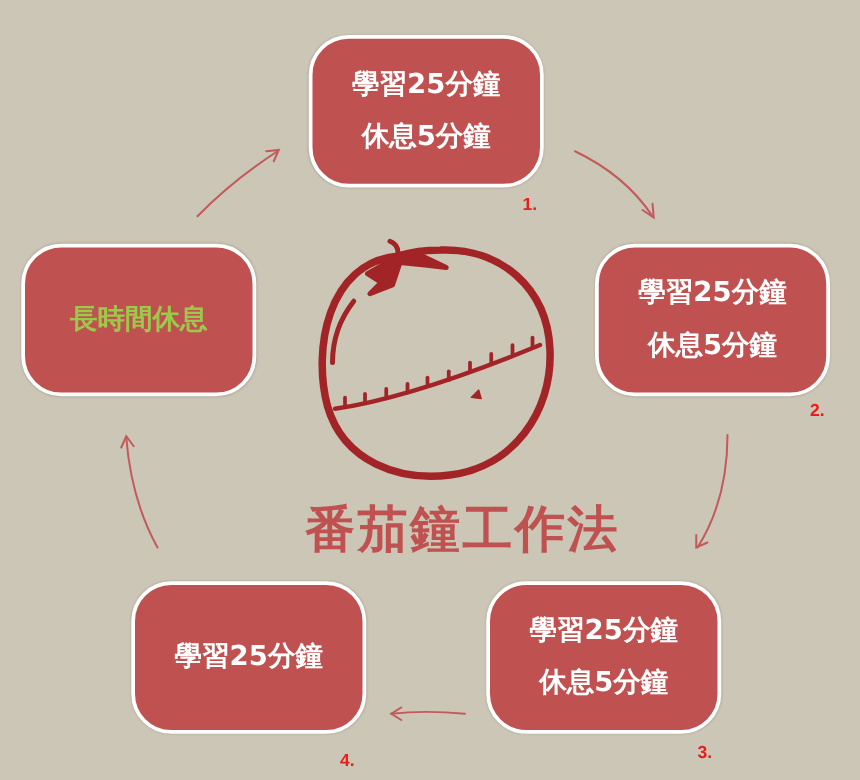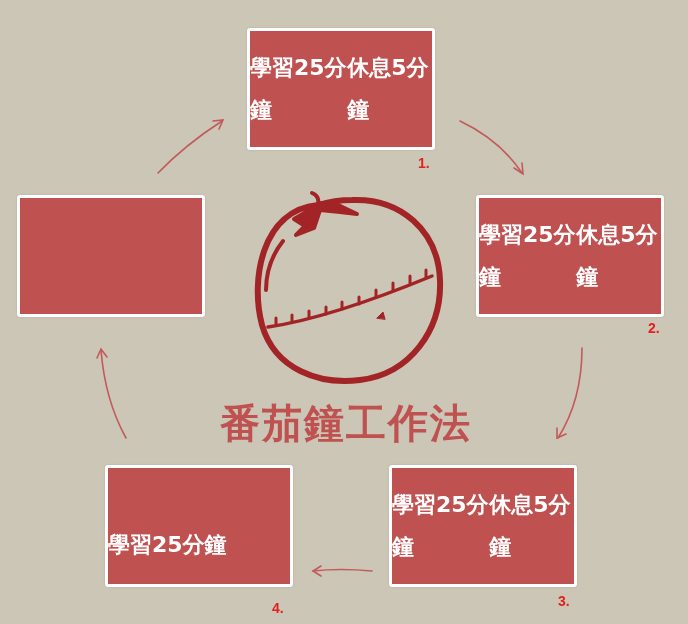--- a/index.html
+++ b/index.html
@@ -5,35 +5,35 @@
   html, body { margin:0; padding:0; }
   body {
     width:688px; height:624px; position:relative; overflow:hidden;
     background:#cbc6b5;
     font-family:"DejaVu Sans","Liberation Sans",sans-serif;
   }
   .box {
     position:absolute;
     background:#bf5150;
     border:3px solid #ffffff;
-    border-radius:3px;
+    border-radius:32px;
     box-sizing:border-box;
-    display:flex; align-items:center; justify-content:center;
+    display:flex; flex-direction:column; align-items:center; justify-content:center;
     color:#ffffff;
     font-size:22px; font-weight:bold;
     line-height:42px;
     box-shadow:0 0 2px rgba(0,0,0,0.15);
   }
   .box.green { color:#9dc94b; }
   .num {
     position:absolute; color:#e51e1e; font-size:14px; font-weight:bold;
     font-family:"Liberation Sans",sans-serif;
   }
   .title {
-    position:absolute; left:206px; top:396px; width:280px; text-align:center;
+    position:absolute; left:230px; top:396px; width:280px; text-align:center;
     color:#bf5150; font-size:40px; font-weight:bold; letter-spacing:2px;
   }
   svg.layer { position:absolute; left:0; top:0; }
 </style>
 </head>
 <body>
 
 <svg class="layer" width="688" height="624" viewBox="0 0 688 624">
   <g fill="none" stroke="#c4595c" stroke-width="1.6" stroke-linecap="round">
 
@@ -92,15 +92,16 @@
   <span>休息5分鐘</span>
 </div>
 <span class="num" style="left:558px; top:593px;">3.</span>
 
 <div class="box" style="left:105px; top:465px; width:188px; height:122px; justify-content:flex-start; padding-top:37px;">
   <span>學習25分鐘</span>
 </div>
 <span class="num" style="left:272px; top:600px;">4.</span>
 
 <div class="box green" style="left:17px; top:195px; width:188px; height:122px;">
+  <span>長時間休息</span>
 </div>
 
 <div class="title">番茄鐘工作法</div>
 
 </body></html>

